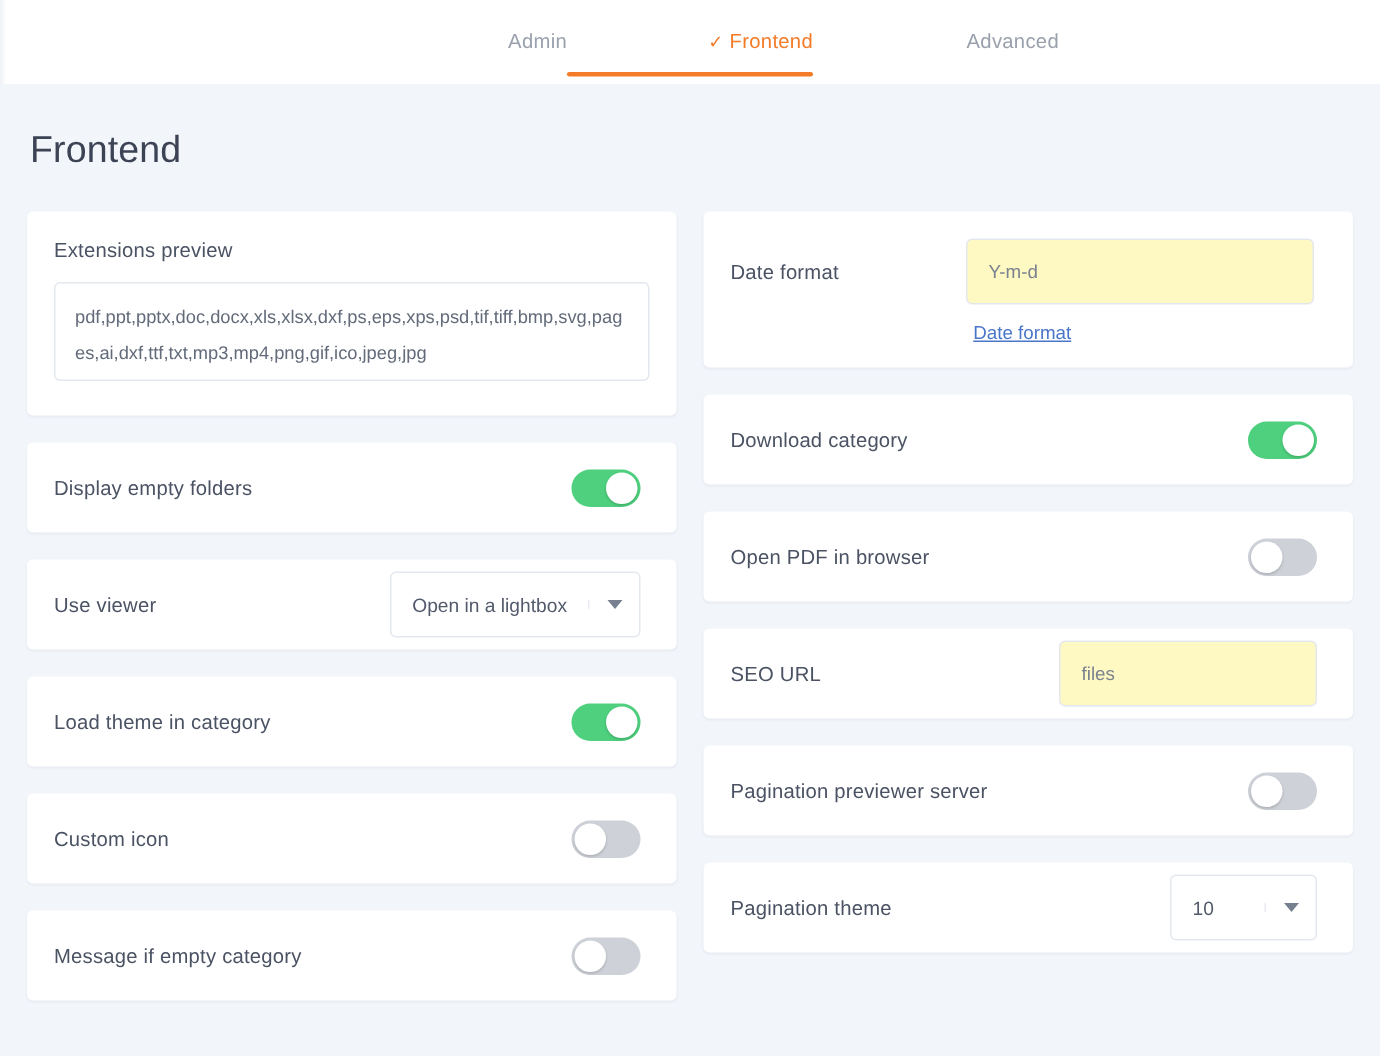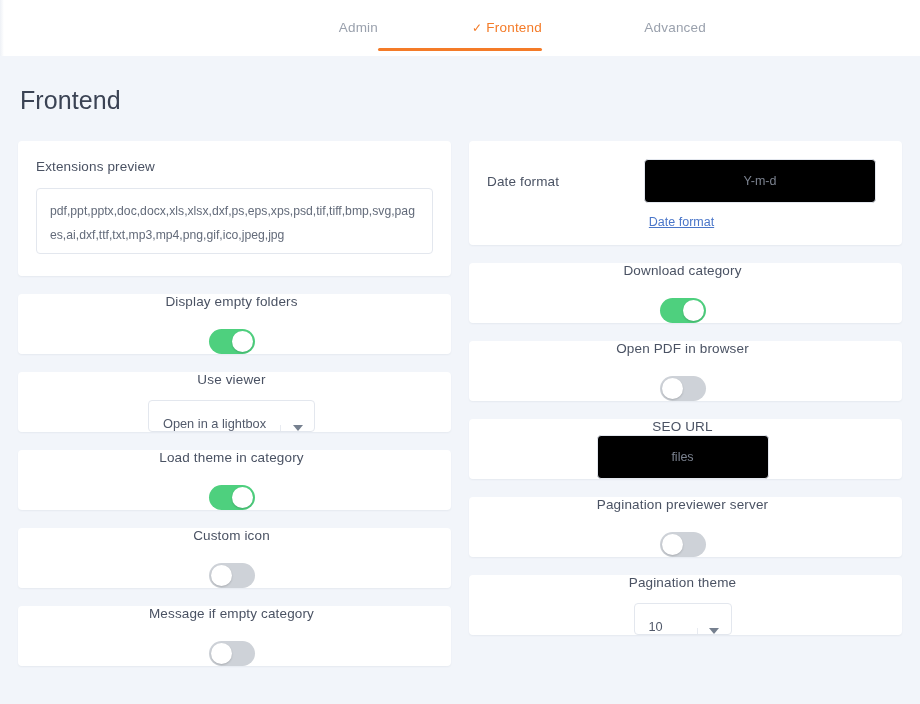--- a/index.html
+++ b/index.html
@@ -74,21 +74,20 @@
     background: #ffffff;
     border-radius: 4px;
     box-shadow: 0 1px 2px rgba(40,55,90,.06);
   }
   .card.row {
     display: flex;
     align-items: center;
     justify-content: space-between;
     padding: 0 24px 0 18px;
     min-height: 60px;
-    flex-direction: column;
   }
   .card.stack { padding: 18px; }
 
   .label {
     font-size: 13.5px;
     color: #4a5263;
     letter-spacing: .15px;
   }
   .label.block { display: block; padding: 0 0 14px 0; }
 
@@ -112,22 +111,21 @@
   
   .textinput {
     border: 1px solid #e3e7ee;
     border-radius: 4px;
     height: 44px;
     padding: 0 14px;
     font-family: "Liberation Sans", sans-serif;
     font-size: 12.5px;
     color: #7b828f;
     outline: none;
-    background: #000000;
-    text-align: center;
+    background: #fef9c3;
   }
   .input-w-dateformat { width: 232px; }
   .input-w-seo { width: 172px; }
 
   .dateformat-wrap {
     padding: 18px 26px 16px 18px;
     display: flex;
     flex-direction: column;
   }
   .dateformat-top {
@@ -143,24 +141,24 @@
   .link {
     font-size: 12.5px;
     color: #4a76c9;
     text-decoration: underline;
     cursor: pointer;
   }
 
   
   .select {
     display: flex;
-    align-items: flex-end;
+    align-items: center;
     border: 1px solid #e3e7ee;
     border-radius: 4px;
-    height: 32px;
+    height: 44px;
     background: #fff;
     cursor: pointer;
     overflow: hidden;
   }
   .select .value {
     display: flex; align-items: center;
     padding: 0 14px;
     font-size: 12.8px;
     color: #525a6b;
     white-space: nowrap;

